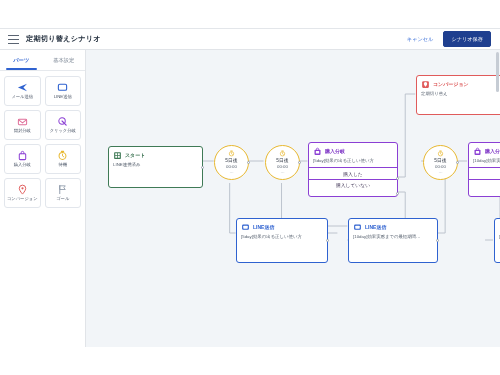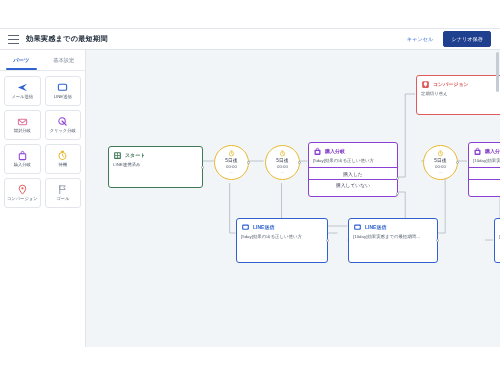--- a/index.html
+++ b/index.html
@@ -236,21 +236,21 @@
 <body>
 
 <div class="app">
 
   <div class="header">
     <div class="hamburger">
       <i></i>
         <i></i>
         <i></i>
     </div>
-    <div class="app-title">効果実感までの最短期間</div>
+    <div class="app-title">定期切り替えシナリオ</div>
     <div class="header-spacer"></div>
     <button class="btn-cancel">キャンセル</button>
     <button class="btn-save">シナリオ保存</button>
   </div>
 
   <div class="body">
 
     <div class="sidebar">
       <div class="tabs">
         <div class="tab active">パーツ</div>

